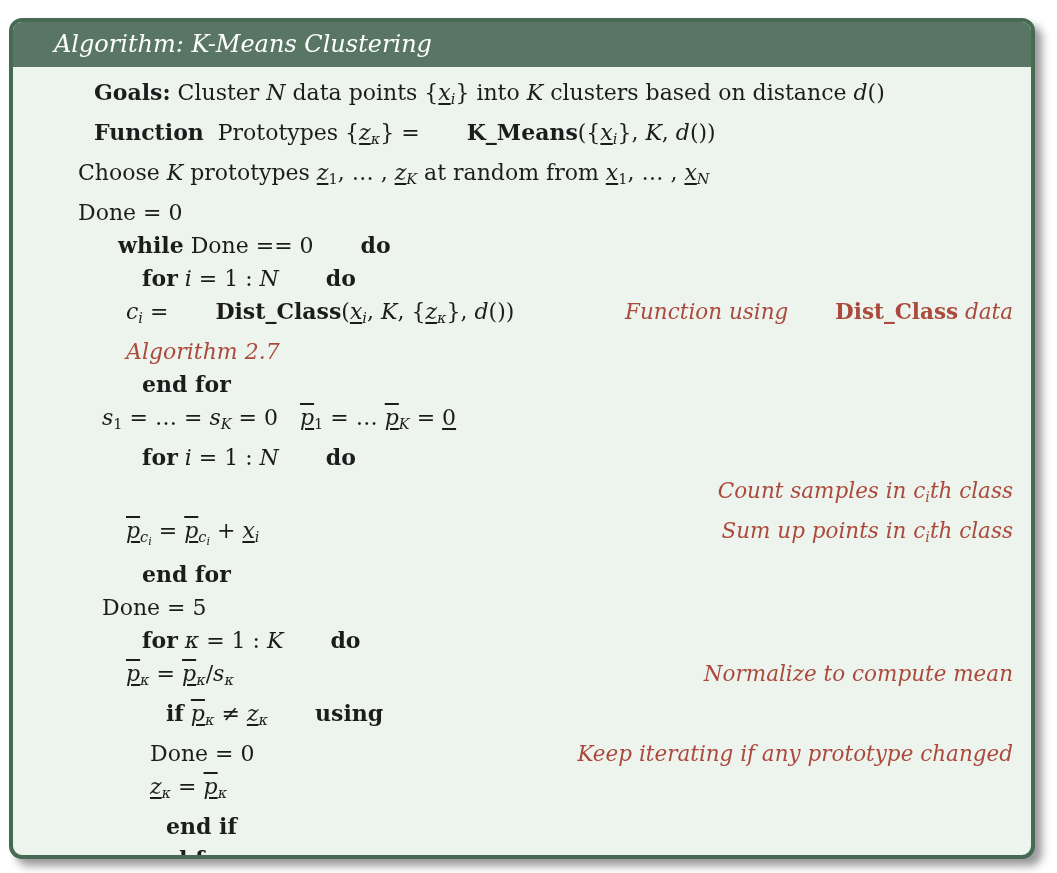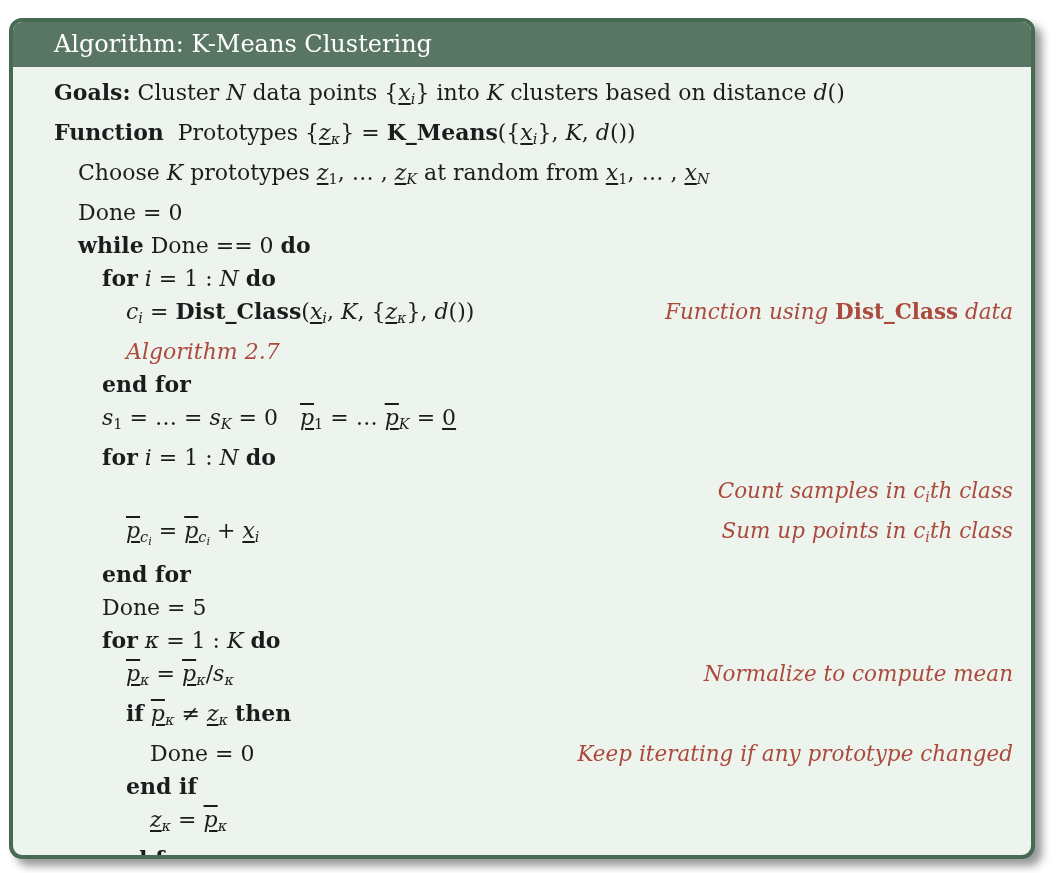--- a/index.html
+++ b/index.html
@@ -25,20 +25,21 @@
     box-shadow:7px 7px 8px rgba(70,70,70,0.55);
     overflow:hidden;
   }
   .hdr{
     background:var(--header-bg);
     color:var(--title-col);
     font-size:24px;
     line-height:28px;
     padding:8px 16px 9px 41px;
     border-radius:8px 8px 0 0;
+    font-style:italic;
   }
   .body{
     padding:9px 18px 16px 41px;
     font-size:22px;
     line-height:33px;
   }
   .line{
     display:flex;
     align-items:baseline;
   }
@@ -49,21 +50,21 @@
   .comment{
     margin-left:auto;
     padding-left:14px;
     text-align:right;
     white-space:pre-wrap;
     color:var(--comment-col);
     font-size:21.5px;
     flex-shrink:0;
   }
   
-  .s-b{font-weight:700;}
+  .s-b{font-weight:700;margin-left:40px;}
   .s-i{font-style:italic;}
   .s-u{text-decoration-line:underline;text-decoration-thickness:1.5px;text-underline-offset:3px;}
   .s-ou{text-decoration-line:underline overline;text-decoration-thickness:1.5px;text-underline-offset:3px;}
   .s-sub{font-size:66%;vertical-align:-0.28em;letter-spacing:0;}
   .s-subsub{font-size:50%;vertical-align:-0.62em;}
   .s-c{color:var(--comment-col);}
 </style>
 </head>
 <body>
 
@@ -121,30 +122,30 @@
           <span class="code" style="--lvl: 2;"><span>Done = 5</span></span>
         </div>
         <div class="line">
           <span class="code" style="--lvl: 2;"><span class="s-b">for</span><span> </span><span class="s-i">κ</span><span> = 1 : </span><span class="s-i">K</span><span> </span><span class="s-b">do</span></span>
         </div>
         <div class="line">
           <span class="code" style="--lvl: 3;"><span class="s-i s-ou">p</span><span class="s-sub s-i">κ</span><span> = </span><span class="s-i s-ou">p</span><span class="s-sub s-i">κ</span><span>/</span><span class="s-i">s</span><span class="s-sub s-i">κ</span></span>
           <span class="comment"><span class="s-i">Normalize to compute mean</span></span>
         </div>
         <div class="line">
-          <span class="code" style="--lvl: 3;"><span class="s-b">if</span><span> </span><span class="s-i s-ou">p</span><span class="s-sub s-i">κ</span><span> ≠ </span><span class="s-i s-u">z</span><span class="s-sub s-i">κ</span><span> </span><span class="s-b">then</span></span>
+          <span class="code" style="--lvl: 3;"><span class="s-b">if</span><span> </span><span class="s-i s-ou">p</span><span class="s-sub s-i">κ</span><span> ≠ </span><span class="s-i s-u">z</span><span class="s-sub s-i">κ</span><span> </span><span class="s-b">using</span></span>
         </div>
         <div class="line">
           <span class="code" style="--lvl: 4;"><span>Done = 0</span></span>
           <span class="comment"><span class="s-i">Keep iterating if any prototype changed</span></span>
         </div>
         <div class="line">
-          <span class="code" style="--lvl: 3;"><span class="s-b">end if</span></span>
+          <span class="code" style="--lvl: 4;"><span class="s-i s-u">z</span><span class="s-sub s-i">κ</span><span> = </span><span class="s-i s-ou">p</span><span class="s-sub s-i">κ</span></span>
         </div>
         <div class="line">
-          <span class="code" style="--lvl: 4;"><span class="s-i s-u">z</span><span class="s-sub s-i">κ</span><span> = </span><span class="s-i s-ou">p</span><span class="s-sub s-i">κ</span></span>
+          <span class="code" style="--lvl: 3;"><span class="s-b">end if</span></span>
         </div>
         <div class="line">
           <span class="code" style="--lvl: 2;"><span class="s-b">end for</span></span>
         </div>
       </div>
   </div>
 </div>
 
 </body></html>

